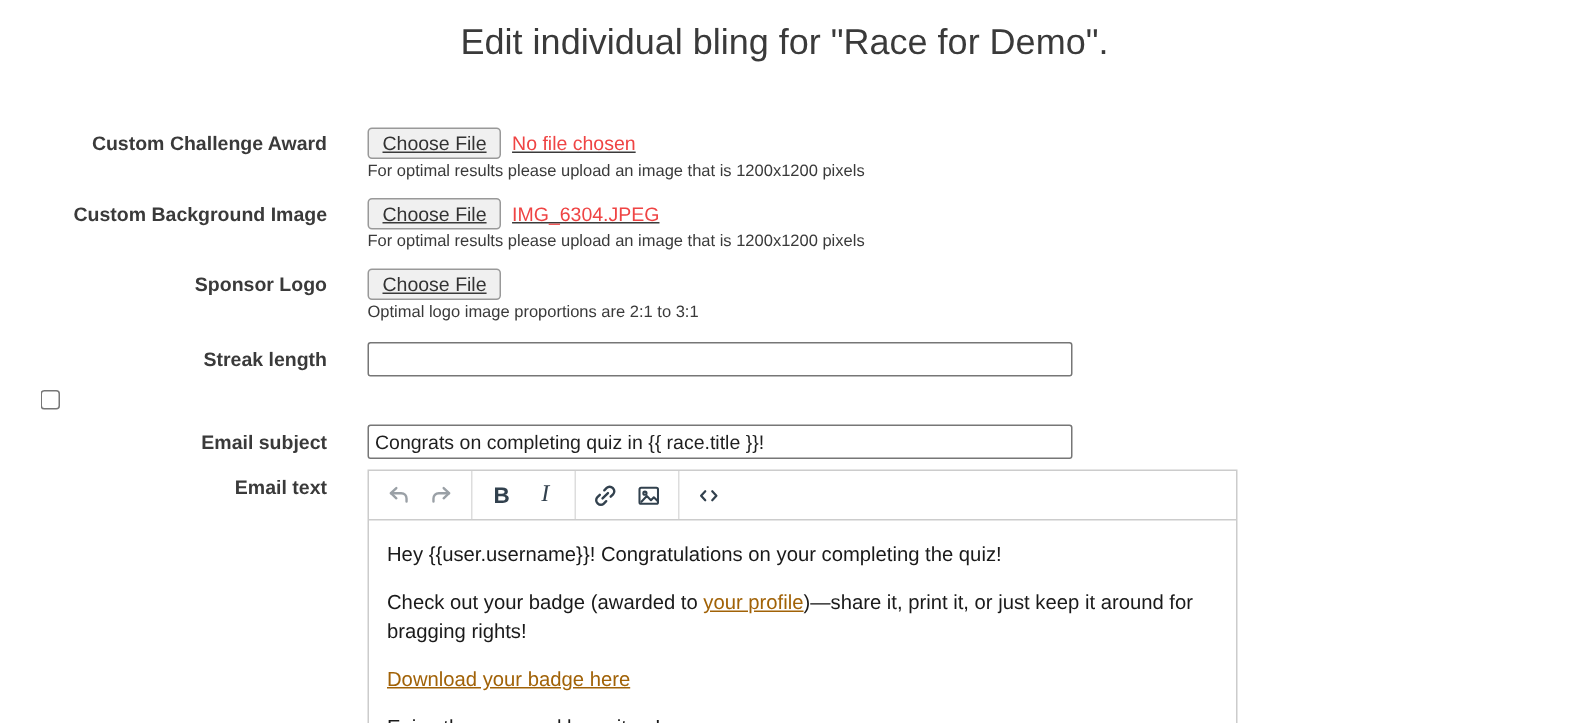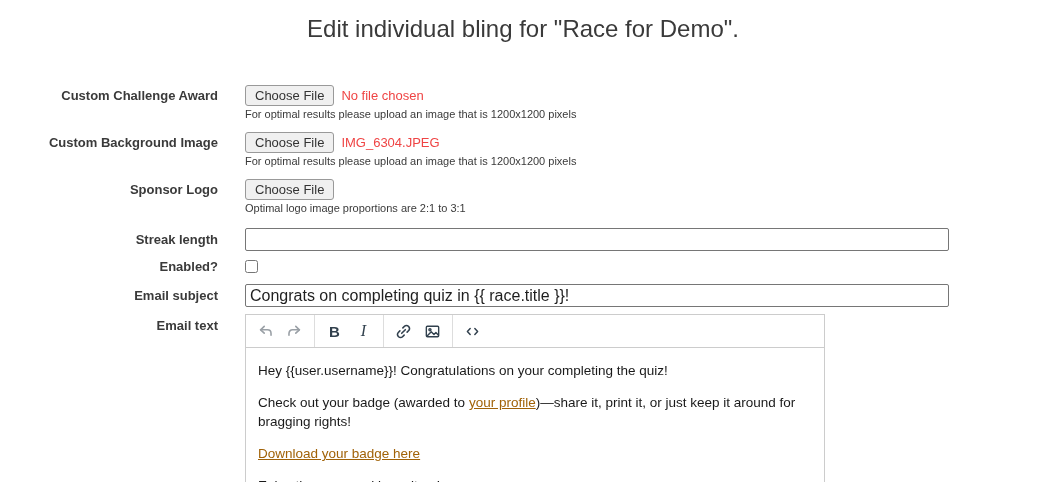--- a/index.html
+++ b/index.html
@@ -23,43 +23,43 @@
   .label-col {
     flex: 0 0 218px; width: 218px;
     text-align: right;
     font-size: 13px; font-weight: 700; color: #3a3a3a;
   }
   .ctrl-col { margin-left: 27px; }
 
   
   .row-file { margin-bottom: 11px; }
   .row-file .label-col { line-height: 21px; }
-  .file-line { display: flex; align-items: center; height: 21px; }
+  .file-line { display: flex; align-items: center; height: 21px; text-decoration: underline; }
   .file-btn {
     height: 21px; padding: 0 9px;
     background: #f0f0f0;
     border: 1px solid #999999;
     border-radius: 3px;
     font-family: "Liberation Sans", sans-serif;
     font-size: 13px; color: #333333;
     line-height: 18px;
     cursor: pointer;
   }
   .file-name { margin-left: 7px; font-size: 13px; color: #ef4444; }
   .help-text { margin-top: 2px; font-size: 11px; line-height: 13px; color: #3a3a3a; }
 
   
   .row-streak { margin-bottom: 8px; }
   .row-streak .label-col, .row-subject .label-col { line-height: 23px; padding-left: 12px; }
   .text-input {
-    width: 704px; height: 23px;
+    width: 470px; height: 23px;
     border: 1px solid #767676; border-radius: 2px;
     padding: 2px 4px;
     font-family: "Liberation Sans", sans-serif;
-    font-size: 16px; color: #1f1f1f;
+    font-size: 13px; color: #1f1f1f;
     background: #ffffff;
   }
 
   
   .row-enabled { margin-bottom: 10px; }
   .row-enabled .label-col { line-height: 15px; }
   .row-enabled .ctrl-col { padding-top: 1px; }
   .checkbox { margin: 0; width: 13px; height: 13px; display: block; }
 
   .row-subject { margin-bottom: 7px; }
@@ -138,21 +138,20 @@
   </div>
 
   <div class="row row-streak">
     <div class="label-col">Streak length</div>
     <div class="ctrl-col">
       <input type="text" class="text-input" value="" style="">
     </div>
   </div>
 
   <div class="row row-enabled">
-    <div class="label-col">Enabled?</div>
     <div class="ctrl-col">
       <input type="checkbox" class="checkbox" style="">
     </div>
   </div>
 
   <div class="row row-subject">
     <div class="label-col">Email subject</div>
     <div class="ctrl-col">
       <input type="text" class="text-input" value="Congrats on completing quiz in {{ race.title }}!" style="">
     </div>

